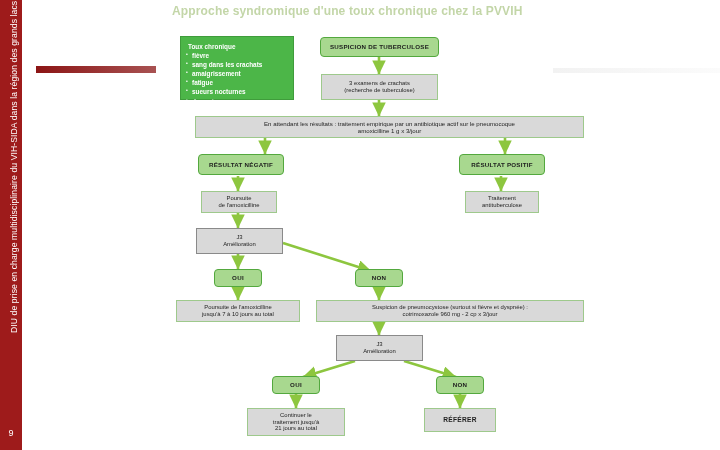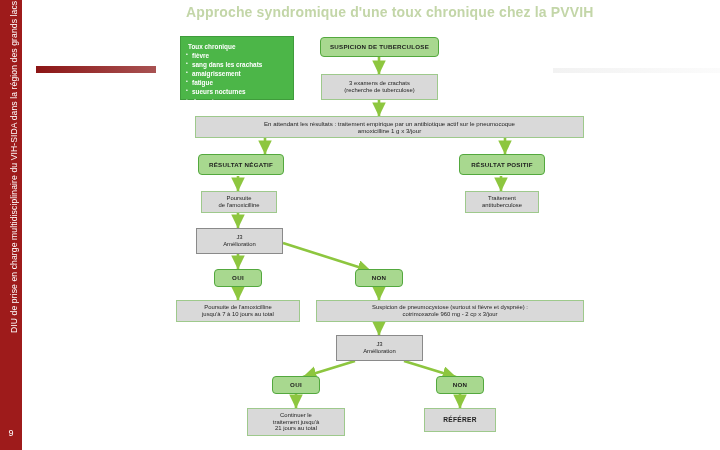--- a/index.html
+++ b/index.html
@@ -35,21 +35,21 @@
     position:absolute;left:36px;top:66px;width:120px;height:7px;
     background:linear-gradient(to right,#8c1515,#a85252);
   }
   #bar-grey{
     position:absolute;left:553px;top:68px;width:167px;height:5px;
     background:linear-gradient(to right,#f2f2f2,#fbfbfb);
   }
   
   #title{
     position:absolute;left:172px;top:4px;width:420px;
-    color:#c3d6a8;font-size:14px;font-weight:bold;letter-spacing:.15px;margin-left:14px;
+    color:#c3d6a8;font-size:12px;font-weight:bold;letter-spacing:.15px;
   }
   
   #chart{position:absolute;left:0;top:0;width:720px;height:450px;}
   #links{position:absolute;left:0;top:0;width:720px;height:450px;pointer-events:none;}
 
   .node{
     position:absolute;box-sizing:border-box;
     display:flex;align-items:center;justify-content:center;
     text-align:center;line-height:1.18;
   }

